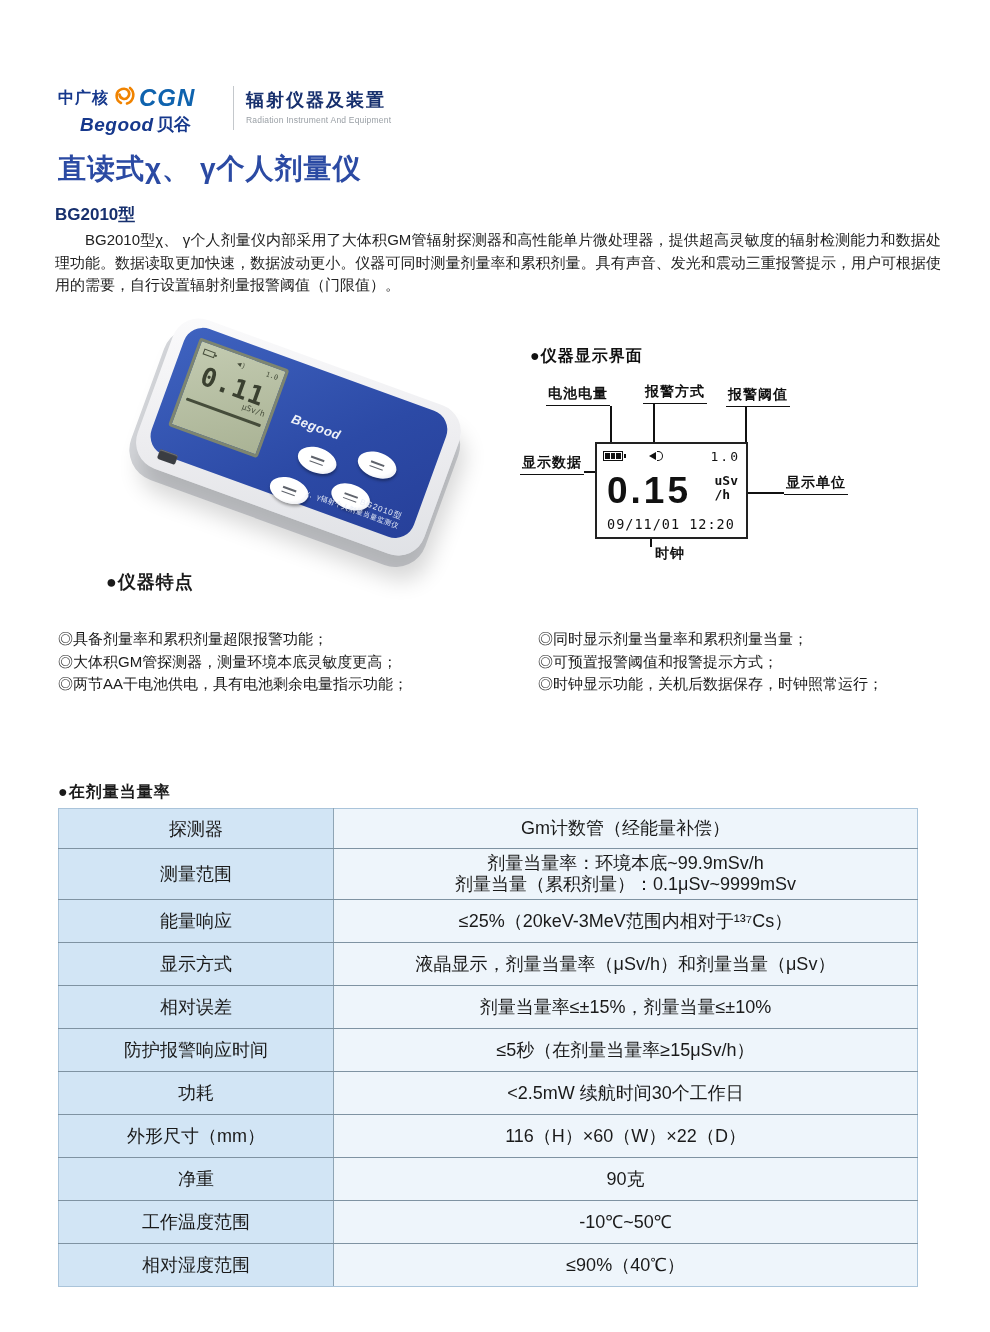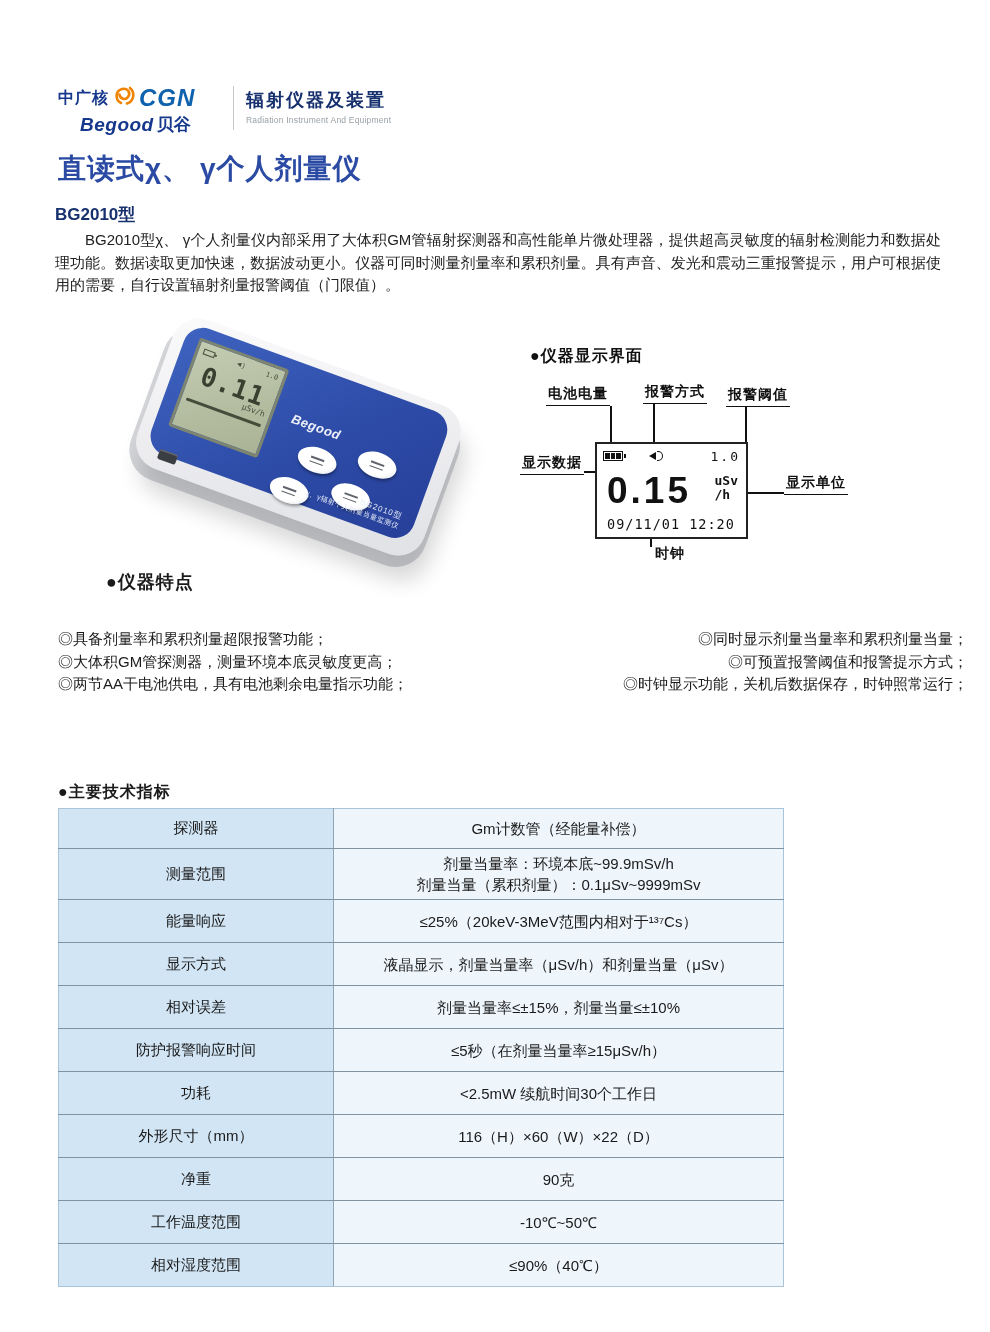--- a/index.html
+++ b/index.html
@@ -76,25 +76,25 @@
   .dl-spk .cone { position:absolute; left:0; top:2px; width:0; height:0; border-top:4px solid transparent; border-bottom:4px solid transparent; border-right:7px solid #111; }
   .dl-spk .w1 { position:absolute; left:8px; top:1px; width:6px; height:10px; border:1.5px solid #111; border-left:none; border-radius:0 6px 6px 0; }
   .dl-th-val { margin-left:auto; font-family:"DejaVu Sans Mono", monospace; font-size:13px; letter-spacing:2px; }
   .dl-val { position:absolute; left:10px; top:26px; font-family:Liberation Sans, sans-serif; font-weight:bold; font-size:37px; letter-spacing:3px; }
   .dl-unit { position:absolute; right:8px; top:30px; font-family:"DejaVu Sans Mono", monospace; font-size:13px; font-weight:bold; line-height:14px; text-align:left; }
   .dl-date { position:absolute; left:10px; bottom:5px; font-family:"DejaVu Sans Mono", monospace; font-size:13.5px; letter-spacing:1px; }
 
   
   .features-heading { position:absolute; left:58px; top:570px; font-size:18px; font-weight:bold; letter-spacing:1px;margin-left:48px; }
   .features-left { position:absolute; left:58px; top:628px; width:470px; font-size:15px; line-height:22.6px; color:#1a1a1a; }
-  .features-right { position:absolute; left:538px; top:628px; width:430px; font-size:15px; line-height:22.6px; color:#1a1a1a;text-align:right; }
+  .features-right { position:absolute; left:538px; top:628px; width:430px; font-size:15px; line-height:22.6px; color:#1a1a1a; }
 
   
   .specs-heading { position:absolute; left:58px; top:782px; font-size:16px; font-weight:bold; letter-spacing:1px; }
-  .specs { position:absolute; left:58px; top:808px; width:726px; border-collapse:collapse; font-size:15px; }
+  .specs { position:absolute; left:58px; top:808px; width:860px; border-collapse:collapse; font-size:18px; }
   .specs td { border-top:1px solid #7f93a2; border-bottom:1px solid #7f93a2; text-align:center; vertical-align:middle; padding:4px 6px; }
   .specs tr td:first-child { background:#d2e5f5; width:275px; border-left:1px solid #aac4da; border-right:1px solid #8fa5b5; }
   .specs tr td:last-child { background:#eef5fb; border-right:1px solid #aac4da; }
   .specs tr:first-child td { border-top:1px solid #aac4da; height:40px; }
   .specs tr:nth-child(2) td { height:50px; }
   .specs tr td { height:43px; }
   .specs tr:last-child td { border-bottom:1px solid #aac4da; }
   .spec-value div { line-height:21px; }
 </style>
 </head>
@@ -211,21 +211,21 @@
       <div>◎具备剂量率和累积剂量超限报警功能；</div>
       <div>◎大体积GM管探测器，测量环境本底灵敏度更高；</div>
       <div>◎两节AA干电池供电，具有电池剩余电量指示功能；</div>
     </div>
   <div class="features-right">
       <div>◎同时显示剂量当量率和累积剂量当量；</div>
       <div>◎可预置报警阈值和报警提示方式；</div>
       <div>◎时钟显示功能，关机后数据保存，时钟照常运行；</div>
     </div>
 
-  <div class="specs-heading">●主要技术指标</div>
+  <div class="specs-heading">●在剂量当量率</div>
   <table class="specs">
     <tbody>
         <tr>
           <td class="spec-label">探测器</td>
           <td class="spec-value">
             <div>Gm计数管（经能量补偿）</div>
           </td>
         </tr>
         <tr>
           <td class="spec-label">测量范围</td>

